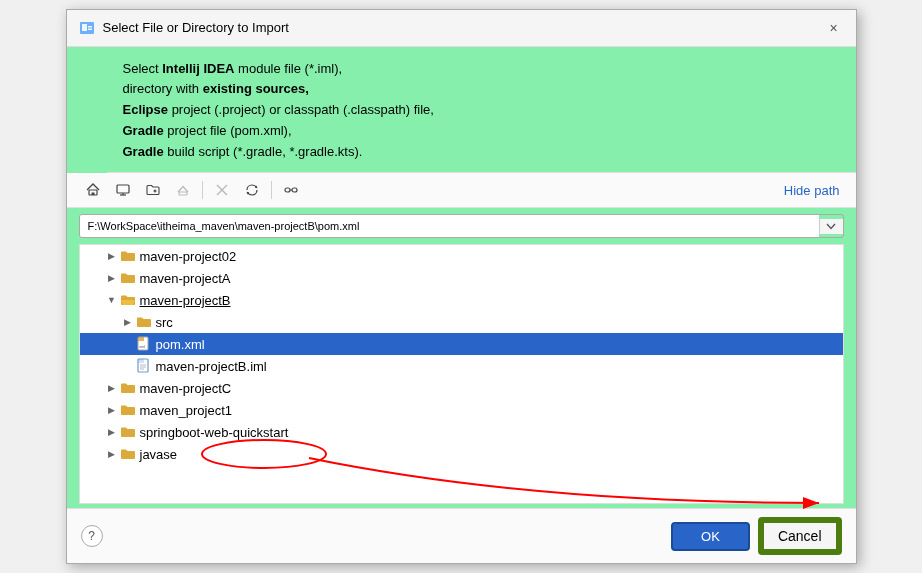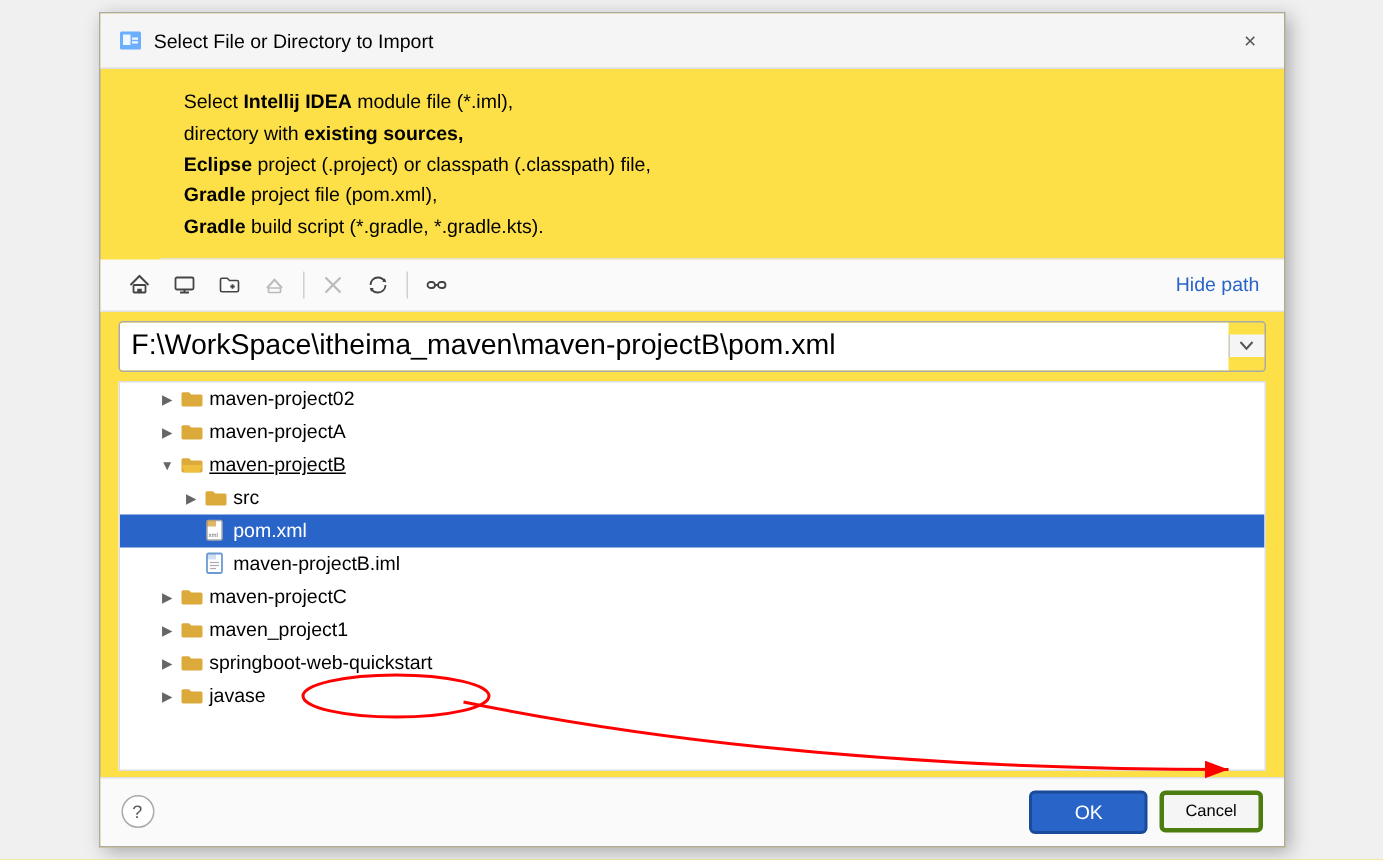--- a/index.html
+++ b/index.html
@@ -1,20 +1,20 @@
 <!DOCTYPE html>
 <html><head>
   <meta charset="utf-8">
   <style>
     * { box-sizing: border-box; margin: 0; padding: 0; }
     body { font-family: 'Segoe UI', Arial, sans-serif; font-size: 13px; background: #f0f0f0; display: flex; justify-content: center; align-items: center; height: 100vh; }
 
     .dialog {
       width: 791px;
-      background: #fde047;
+      background: #86efac;
       border: 1px solid #aaa;
       box-shadow: 3px 3px 12px rgba(0,0,0,0.3);
       display: flex;
       flex-direction: column;
     }
 
     .title-bar {
       background: #f5f5f5;
       border-bottom: 1px solid #ddd;
       padding: 8px 12px;
@@ -118,21 +118,21 @@
       border: 1px solid #aaa;
       border-radius: 3px;
       overflow: hidden;
     }
 
     .path-input {
       flex: 1;
       border: none;
       outline: none;
       padding: 5px 8px;
-      font-size: 19px;
+      font-size: 11px;
       color: #000;
       background: #fff;
     }
 
     .path-dropdown-btn {
       width: 24px;
       height: 100%;
       border: none;
       border-left: 1px solid #ccc;
       background: #f5f5f5;
@@ -243,24 +243,24 @@
       border-radius: 4px;
       padding: 5px 28px;
       font-size: 13px;
       cursor: pointer;
       font-weight: 400;
     }
 
     .cancel-btn {
       background: #f5f5f5;
       color: #000;
-      border: 3px solid #4d7c0f;
+      border: 6px solid #4d7c0f;
       border-radius: 4px;
       padding: 5px 14px;
-      font-size: 11px;
+      font-size: 14px;
       cursor: pointer;
     }
 
     .scrollbar::-webkit-scrollbar { width: 10px; }
     .scrollbar::-webkit-scrollbar-track { background: #f0f0f0; }
     .scrollbar::-webkit-scrollbar-thumb { background: #c0c0c0; border: 2px solid #f0f0f0; }
   </style>
 </head>
 <body>
 

